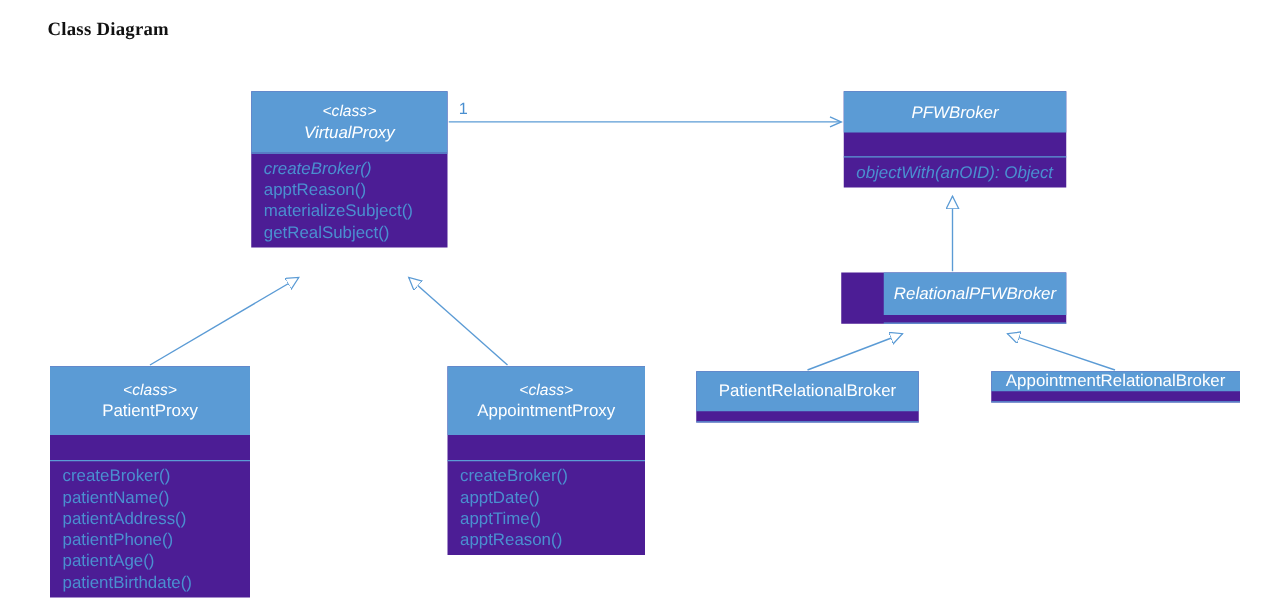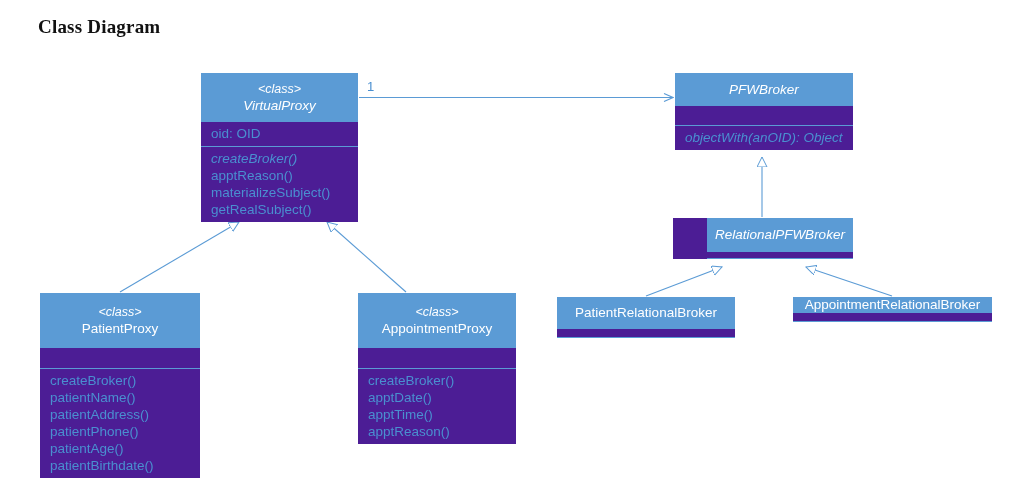--- a/index.html
+++ b/index.html
@@ -14,21 +14,21 @@
     overflow: hidden;
     font-family: "Liberation Sans", sans-serif;
   }
 
   #diagram-title {
     position: absolute;
     left: 38px;
     top: 16px;
     font-family: "Liberation Serif", serif;
     font-weight: bold;
-    font-size: 19px;
+    font-size: 15px;
     color: #111111;
     letter-spacing: 0.2px;
   }
 
   
   .uml-class {
     position: absolute;
     box-sizing: border-box;
     background: #4c1d95;
     color: #4a8fd0;
@@ -142,23 +142,20 @@
   <line x1="892" y1="296" x2="806" y2="267" stroke="#5b9bd5" stroke-width="1.1" marker-end="url(#hollow-tri)"></line>
 </svg>
 
 <div id="mult-label-1">1</div>
 
 <div class="uml-class" id="class-virtualproxy">
   <div class="uml-header">
     <div class="stereo italic">&lt;class&gt;</div>
     <div class="cname italic">VirtualProxy</div>
   </div>
-  <div class="uml-compartment attrs">
-    <div class="uml-row">oid: OID</div>
-  </div>
   <div class="uml-compartment sep-solid">
     <div class="uml-row italic">createBroker()</div>
     <div class="uml-row">apptReason()</div>
     <div class="uml-row">materializeSubject()</div>
     <div class="uml-row">getRealSubject()</div>
   </div>
 </div>
 
 <div class="uml-class" id="class-pfwbroker">
   <div class="uml-header">

